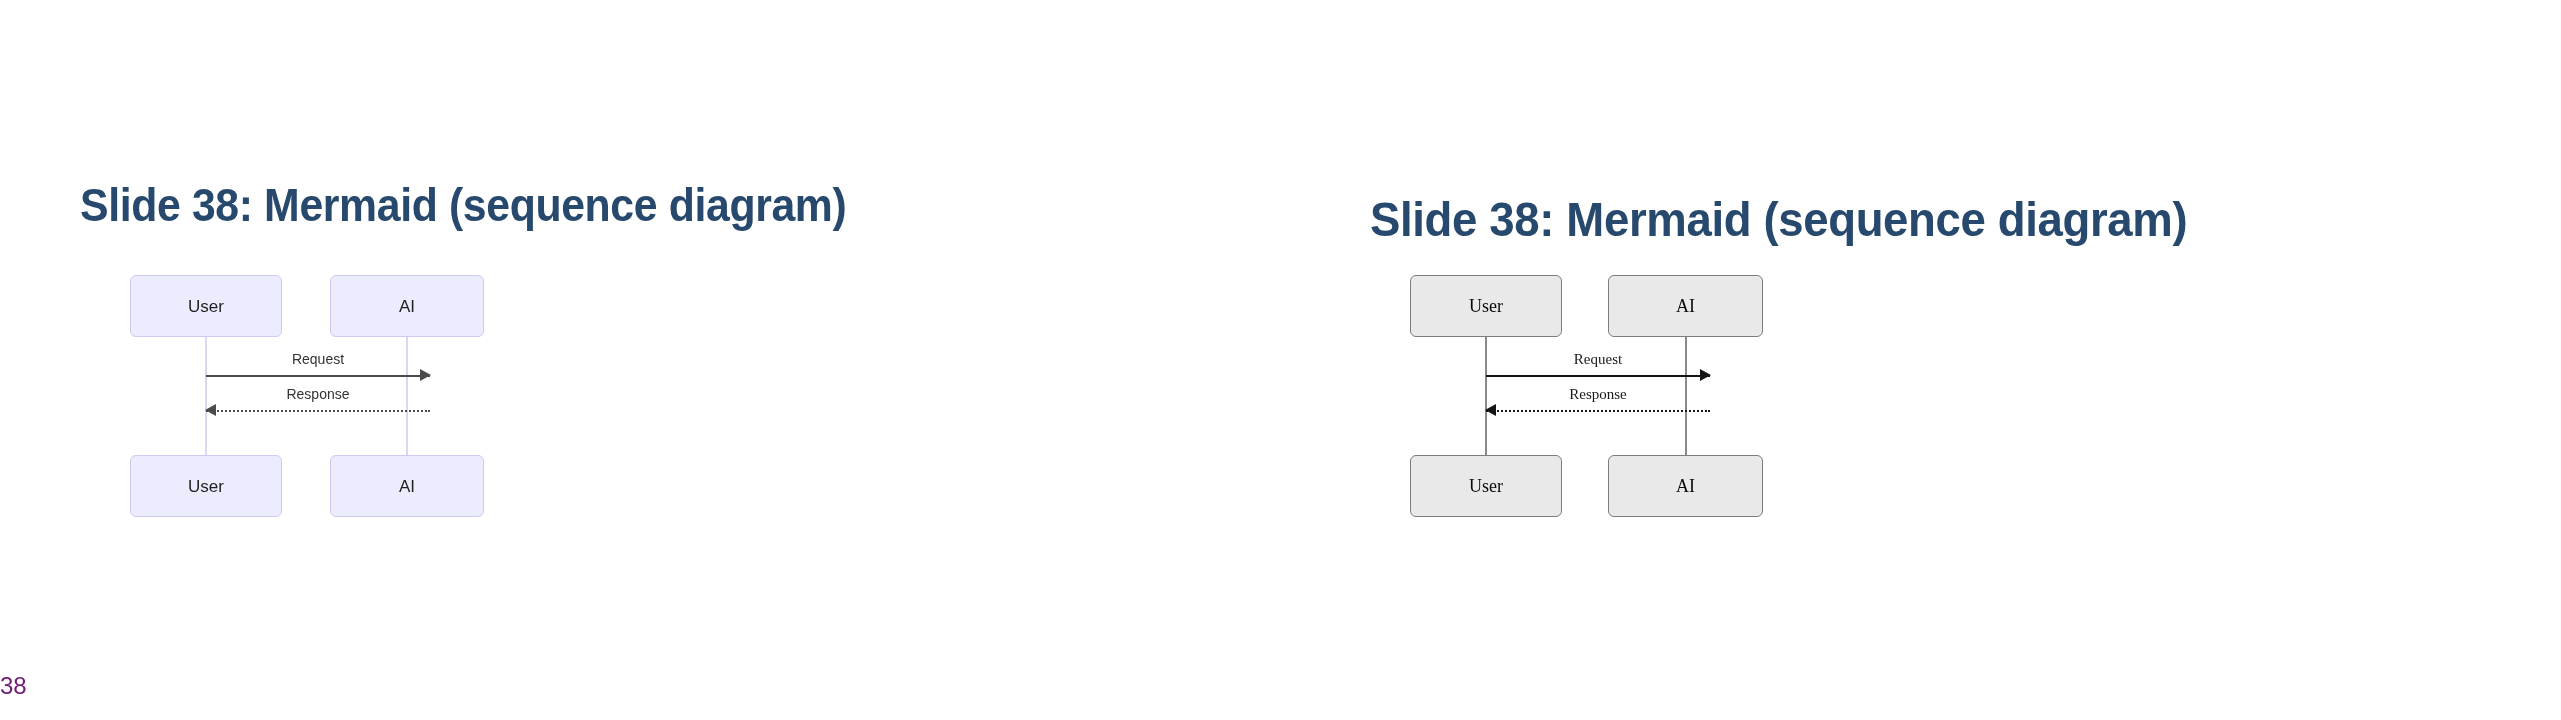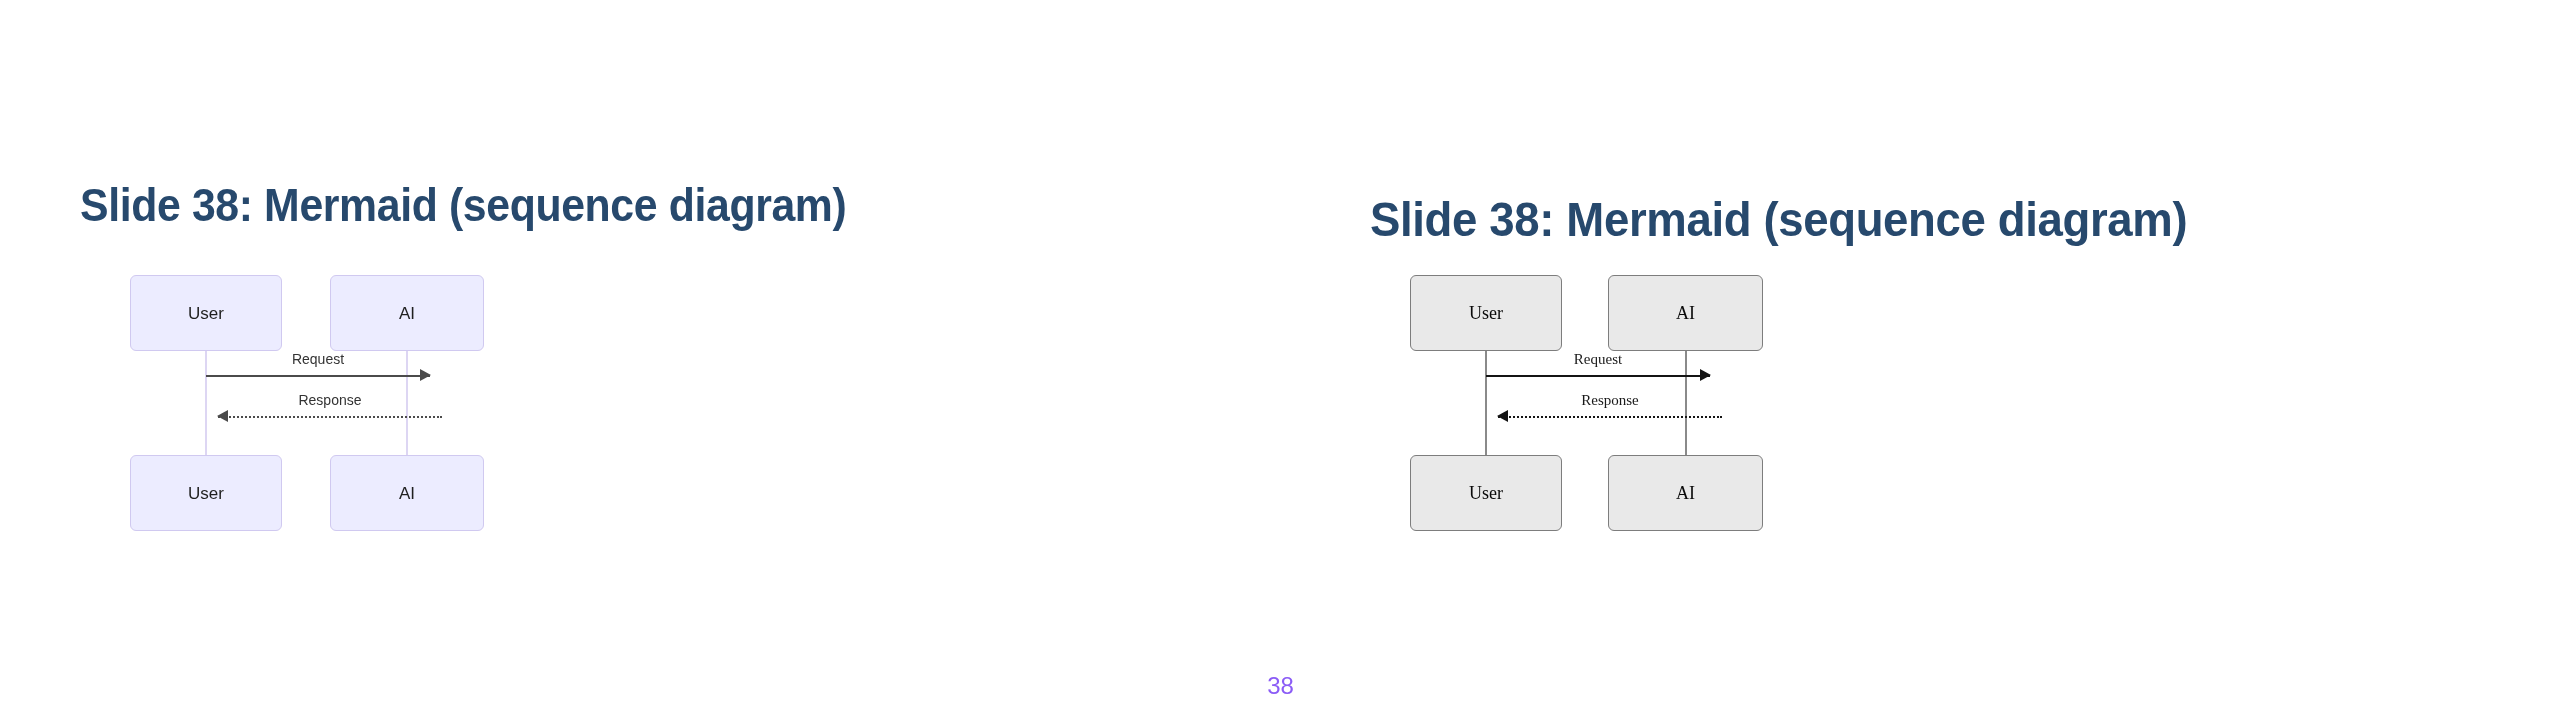--- a/index.html
+++ b/index.html
@@ -62,21 +62,21 @@
 
   .participant {
     position: absolute;
     box-sizing: border-box;
     border-radius: 6px;
     border-width: 1px;
     border-style: solid;
     display: flex;
     align-items: center;
     justify-content: center;
-    height: 76px;
+    height: 62px;
   }
   .participant-label {
     font-size: 17px;
     line-height: 1;
   }
 
   
   #diagram-left .participant {
     background: #ececff;
     border-color: #d0c9f0;
@@ -116,21 +116,21 @@
   #diagram-right .ll-ai   { left: 275px; }
 
   
   .message {
     position: absolute;
     left: 76px;
     width: 224px;
     height: 40px;
   }
   #msg-request-left, #msg-request-right  { top: 76px; }
-  #msg-response-left, #msg-response-right { top: 117px; margin-left: 12px; }
+  #msg-response-left, #msg-response-right { top: 111px; }
 
   .message-label {
     position: absolute;
     left: 0;
     right: 0;
     top: 0;
     text-align: center;
     font-size: 14px;
     white-space: nowrap;
   }
@@ -173,23 +173,23 @@
   #diagram-left .arrowhead.left  { border-right-color: #4b4b4b; }
   #diagram-right .arrowhead.right { border-left-color: #141414; }
   #diagram-right .arrowhead.left  { border-right-color: #141414; }
 
   
   #page-number {
     position: absolute;
     left: 0;
     right: 0;
     top: 672px;
-    text-align: center;
+    text-align: left;
     font-size: 24px;
-    color: #8b5cf6;
+    color: #701a75;
     font-family: "Liberation Sans", sans-serif;
   }
 </style>
 </head>
 <body>
 
 <div class="panel" id="panel-left">
 
   <div class="slide-title" id="title-left">Slide 38: Mermaid (sequence diagram)</div>
 

